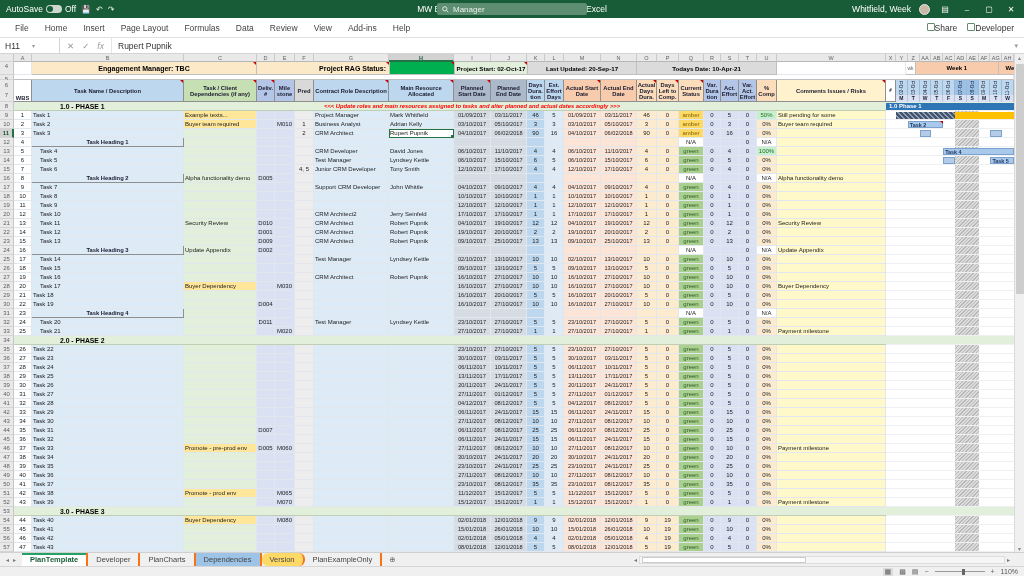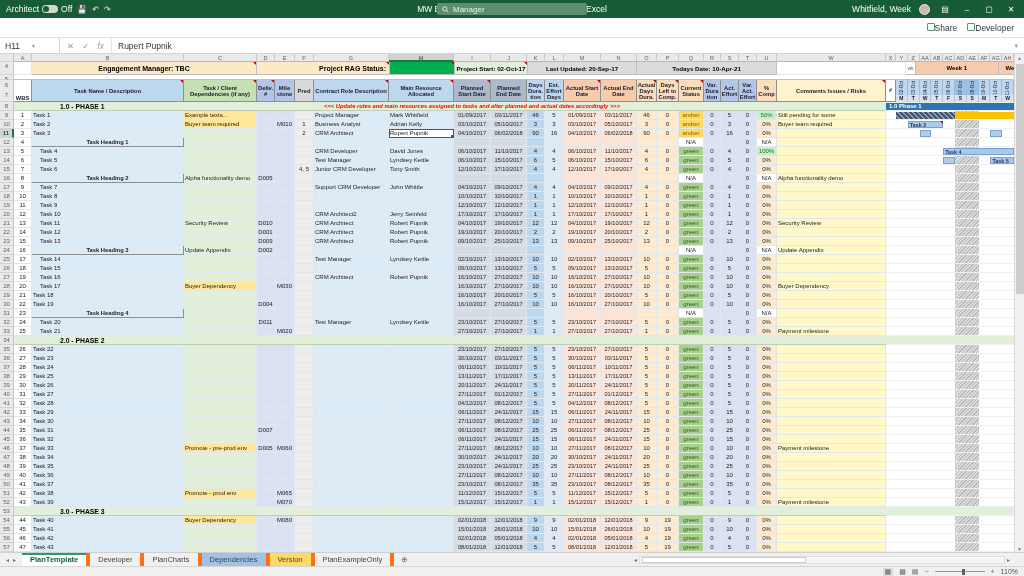--- a/index.html
+++ b/index.html
@@ -137,24 +137,24 @@
 
   
   #vscroll { position:absolute; top:54px; right:0; width:10px; height:498px; background:#f0f0f0; border-left:1px solid #d9d9d9;
              font-size:6px; color:#888; text-align:center; }
   #vthumb { position:absolute; top:10px; left:1px; width:8px; height:230px; background:#cdcdcd; border-radius:1px; }
 
   
   #tabstrip { position:absolute; top:552px; left:0; right:0; height:14px; background:#f0f0f0; border-top:1px solid #d0d0d0;
               display:flex; align-items:stretch; font-size:7.5px; color:#444; }
   .tnav { display:flex; align-items:center; gap:4px; padding:0 6px; color:#777; font-size:6px; }
-  .stab { display:flex; align-items:center; padding:0 8px; border-right:4px solid #f97316; background:#f0f0f0; }
+  .stab { display:flex; align-items:center; padding:0 8px; border-right:2px solid #f97316; background:#f0f0f0; }
   .stab.active { background:#fff; color:#185C37; font-weight:bold; box-shadow:inset 0 2px 0 #21A366; }
   .stab.highlight-blue { background:#9DC3E6; }
-  .stab.highlight-yellow { background:#FFD966; }
+  .stab.highlight-yellow { background:#FFD966;border-radius:6px; }
   .addsheet { display:flex; align-items:center; padding:0 7px; color:#666; }
   #hscroll { margin-left:auto; width:390px; display:flex; align-items:center; gap:2px; padding-right:14px; }
   #hscroll .track { flex:1; height:8px; background:#f6f6f6; border:1px solid #ddd; position:relative; }
   #hscroll .thumb { position:absolute; left:2px; width:45%; top:0; bottom:0; background:#fff; border:1px solid #ccc; }
 
   
   #statusbar { position:absolute; top:566px; left:0; right:0; height:10px; background:#f0f0f0; border-top:1px solid #d6d6d6;
                display:flex; align-items:center; font-size:7px; color:#555; }
   .sb-right { margin-left:auto; display:flex; align-items:center; gap:6px; padding-right:6px; }
   .viewico { font-size:7px; color:#666; }
@@ -163,21 +163,21 @@
   .zoomthumb { position:absolute; left:55%; top:-2.5px; width:3px; height:6px; background:#666; }
 </style>
 </head>
 <body>
 
 <div id="app">
 
   <div id="titlebar">
     <div class="tb-left">
       <span class="autosave">
-        <span>Architect</span>
+        <span>AutoSave</span>
         <span class="toggle"></span>
         <span>Off</span>
       </span>
       <span class="qat-icon">💾</span>
       <span class="qat-icon">↶</span>
       <span class="qat-icon">↷</span>
     </div>
     <div class="tb-title">MW Excel Project Plan Template v0.2.xlsm - Excel</div>
     <div class="searchbox">
       <svg width="7" height="7" viewBox="0 0 10 10">
@@ -190,20 +190,32 @@
       <span>Whitfield, Week</span>
       <span class="avatar"></span>
       <span class="winbtn">▤</span>
       <span class="winbtn">–</span>
       <span class="winbtn">▢</span>
       <span class="winbtn">✕</span>
     </div>
   </div>
 
   <div id="ribbon">
+    <div id="ribbon-tabs">
+        <div class="rtab">File</div>
+        <div class="rtab">Home</div>
+        <div class="rtab">Insert</div>
+        <div class="rtab">Page Layout</div>
+        <div class="rtab">Formulas</div>
+        <div class="rtab">Data</div>
+        <div class="rtab">Review</div>
+        <div class="rtab">View</div>
+        <div class="rtab">Add-ins</div>
+        <div class="rtab">Help</div>
+      </div>
     <div class="ribbon-right">
       <span class="rr-btn">
           <span class="rr-ico"></span>
           <span>Share</span>
         </span>
       <span class="rr-btn">
           <span class="rr-ico"></span>
           <span>Developer</span>
         </span>
     </div>

